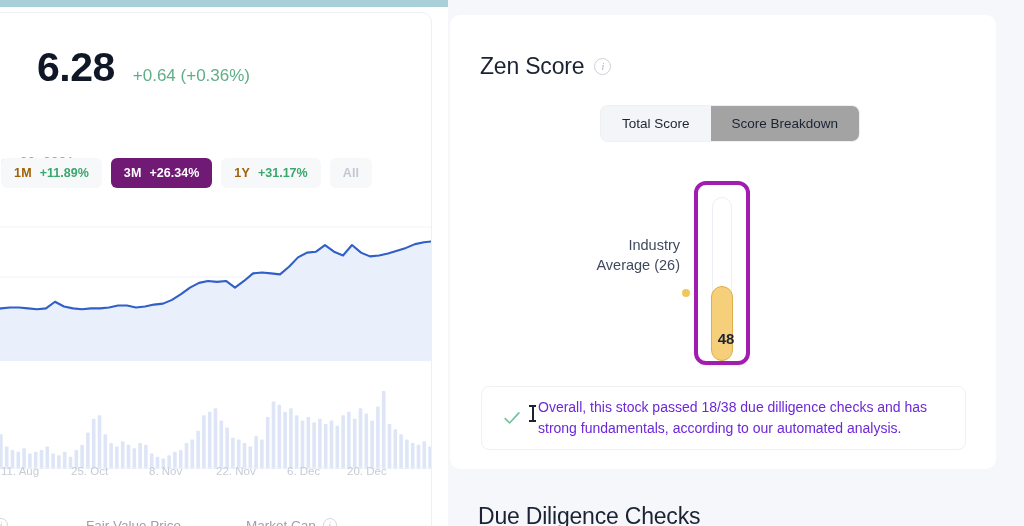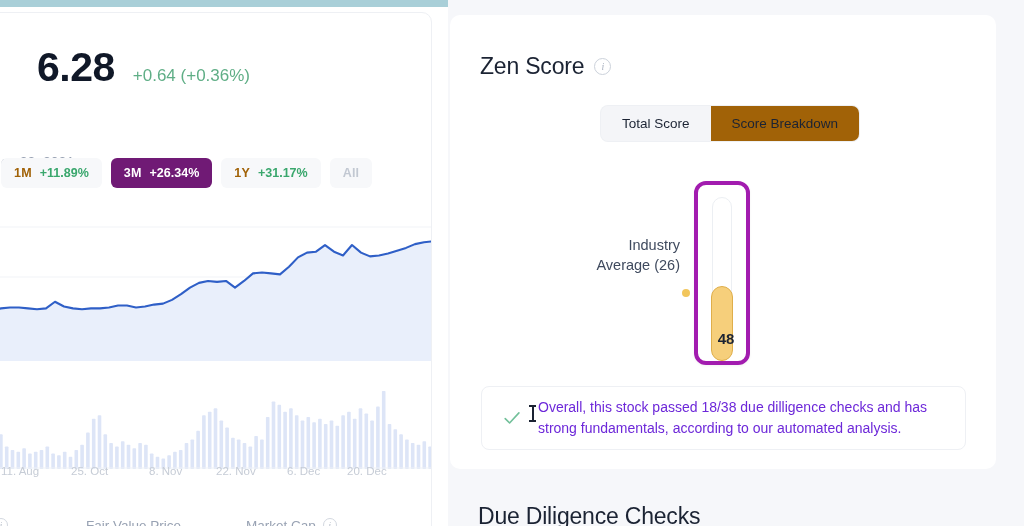--- a/index.html
+++ b/index.html
@@ -124,21 +124,21 @@
     background: #f4f5f8;
     box-shadow: 0 0 0 1px #eef0f4;
     overflow: hidden;
   }
   .seg-btn {
     display: flex; align-items: center; justify-content: center;
     padding: 0 21px; font-size: 13.5px; color: #1b2333;
     cursor: pointer; background: transparent;
     border: 0; font-family: inherit;
   }
-  .seg-btn.sel { background: #a16207; }
+  .seg-btn.sel { background: #a3a3a3; }
 
   
   .gauge-card {
     position: absolute; left: 244px; top: 166px;
     width: 56px; height: 184px;
     background: #ffffff;
     border: 4px solid #a21caf;
     border-radius: 12px;
     box-shadow: 0 1px 3px rgba(16,24,40,.05);
   }

